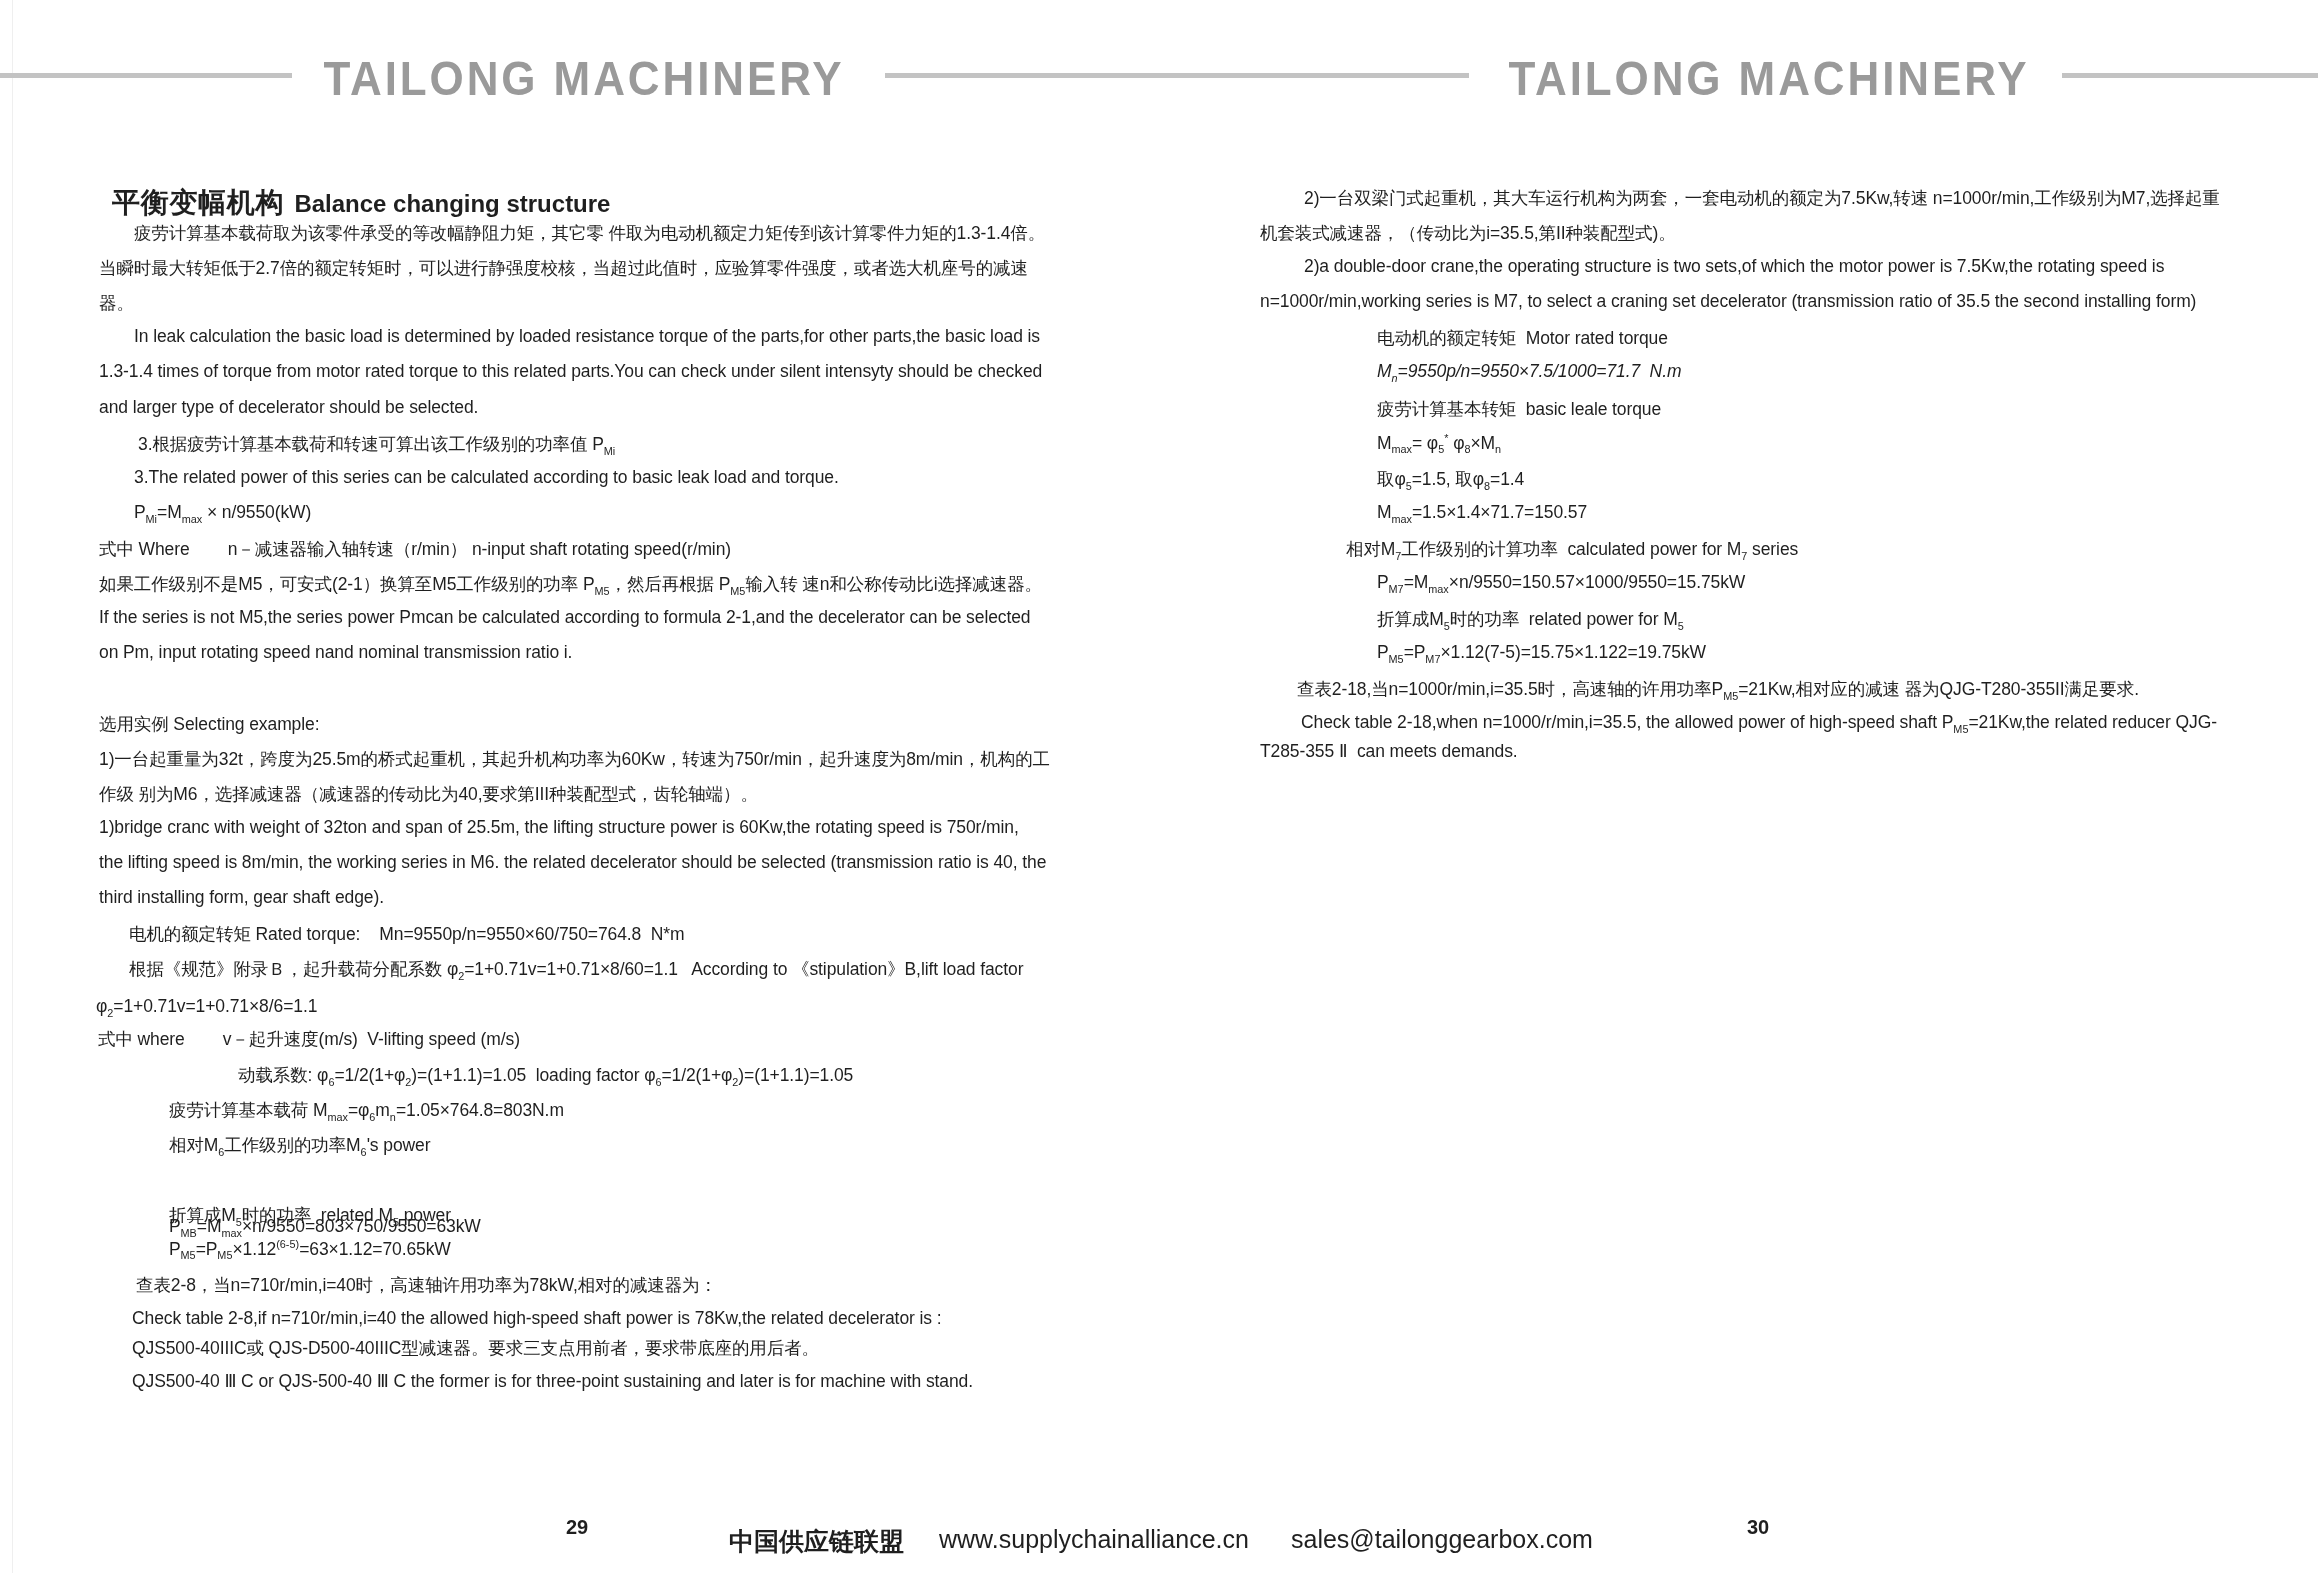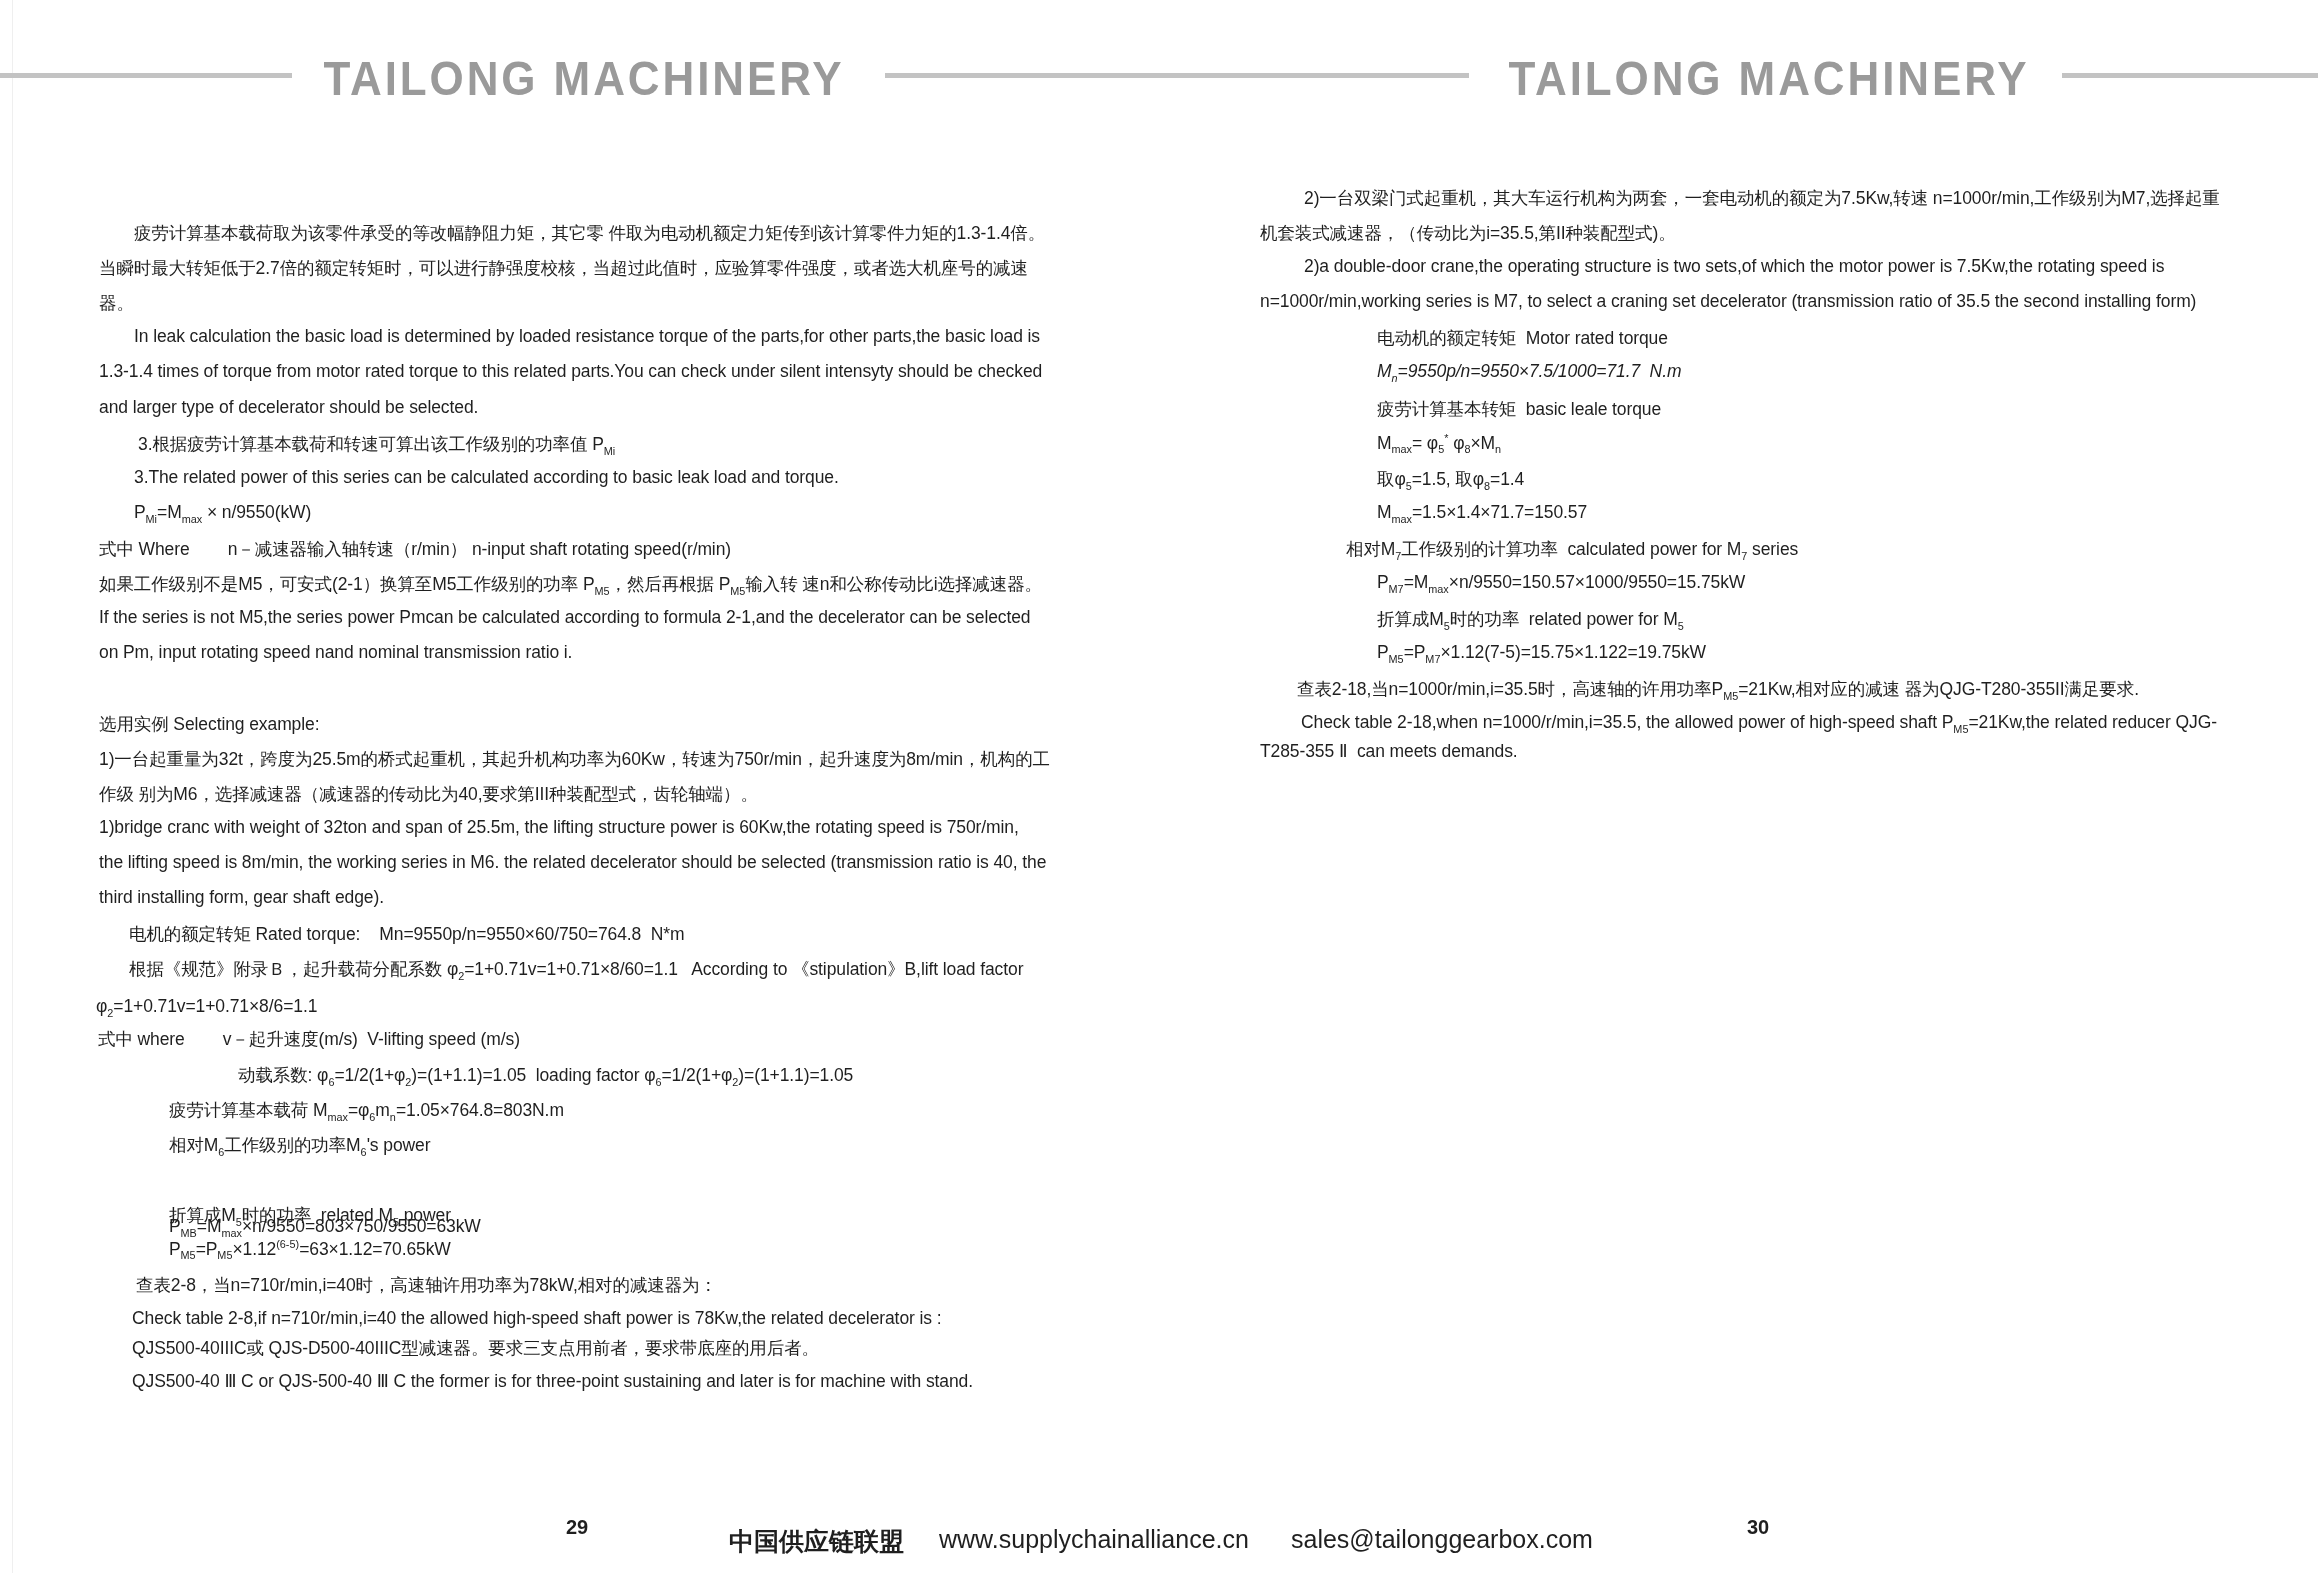--- a/index.html
+++ b/index.html
@@ -39,20 +39,23 @@
 
 <div class="sheet">
   <div class="scan-edge"></div>
 
   <div class="rule r1"></div>
   <div class="brand left">TAILONG MACHINERY</div>
   <div class="rule r2"></div>
   <div class="brand right">TAILONG MACHINERY</div>
   <div class="rule r3"></div>
 
+  <div class="heading">
+    <span class="zh">平衡变幅机构</span><span class="en">Balance changing structure</span>
+  </div>
 
   <div id="left-text-layer">
       <div class="line" style="left: 134px; top: 221px;">疲劳计算基本载荷取为该零件承受的等改幅静阻力矩，其它零 件取为电动机额定力矩传到该计算零件力矩的1.3-1.4倍。</div>
       <div class="line" style="left: 99px; top: 256px;">当瞬时最大转矩低于2.7倍的额定转矩时，可以进行静强度校核，当超过此值时，应验算零件强度，或者选大机座号的减速</div>
       <div class="line" style="left: 99px; top: 291px;">器。</div>
       <div class="line" style="left: 134px; top: 326px;">In leak calculation the basic load is determined by loaded resistance torque of the parts,for other parts,the basic load is</div>
       <div class="line" style="left: 99px; top: 361px;">1.3-1.4 times of torque from motor rated torque to this related parts.You can check under silent intensyty should be checked</div>
       <div class="line" style="left: 99px; top: 397px;">and larger type of decelerator should be selected.</div>
       <div class="line" style="left: 138px; top: 432px;">3.根据疲劳计算基本载荷和转速可算出该工作级别的功率值 P<sub>Mi</sub></div>
       <div class="line" style="left: 134px; top: 467px;">3.The related power of this series can be calculated according to basic leak load and torque.</div>

